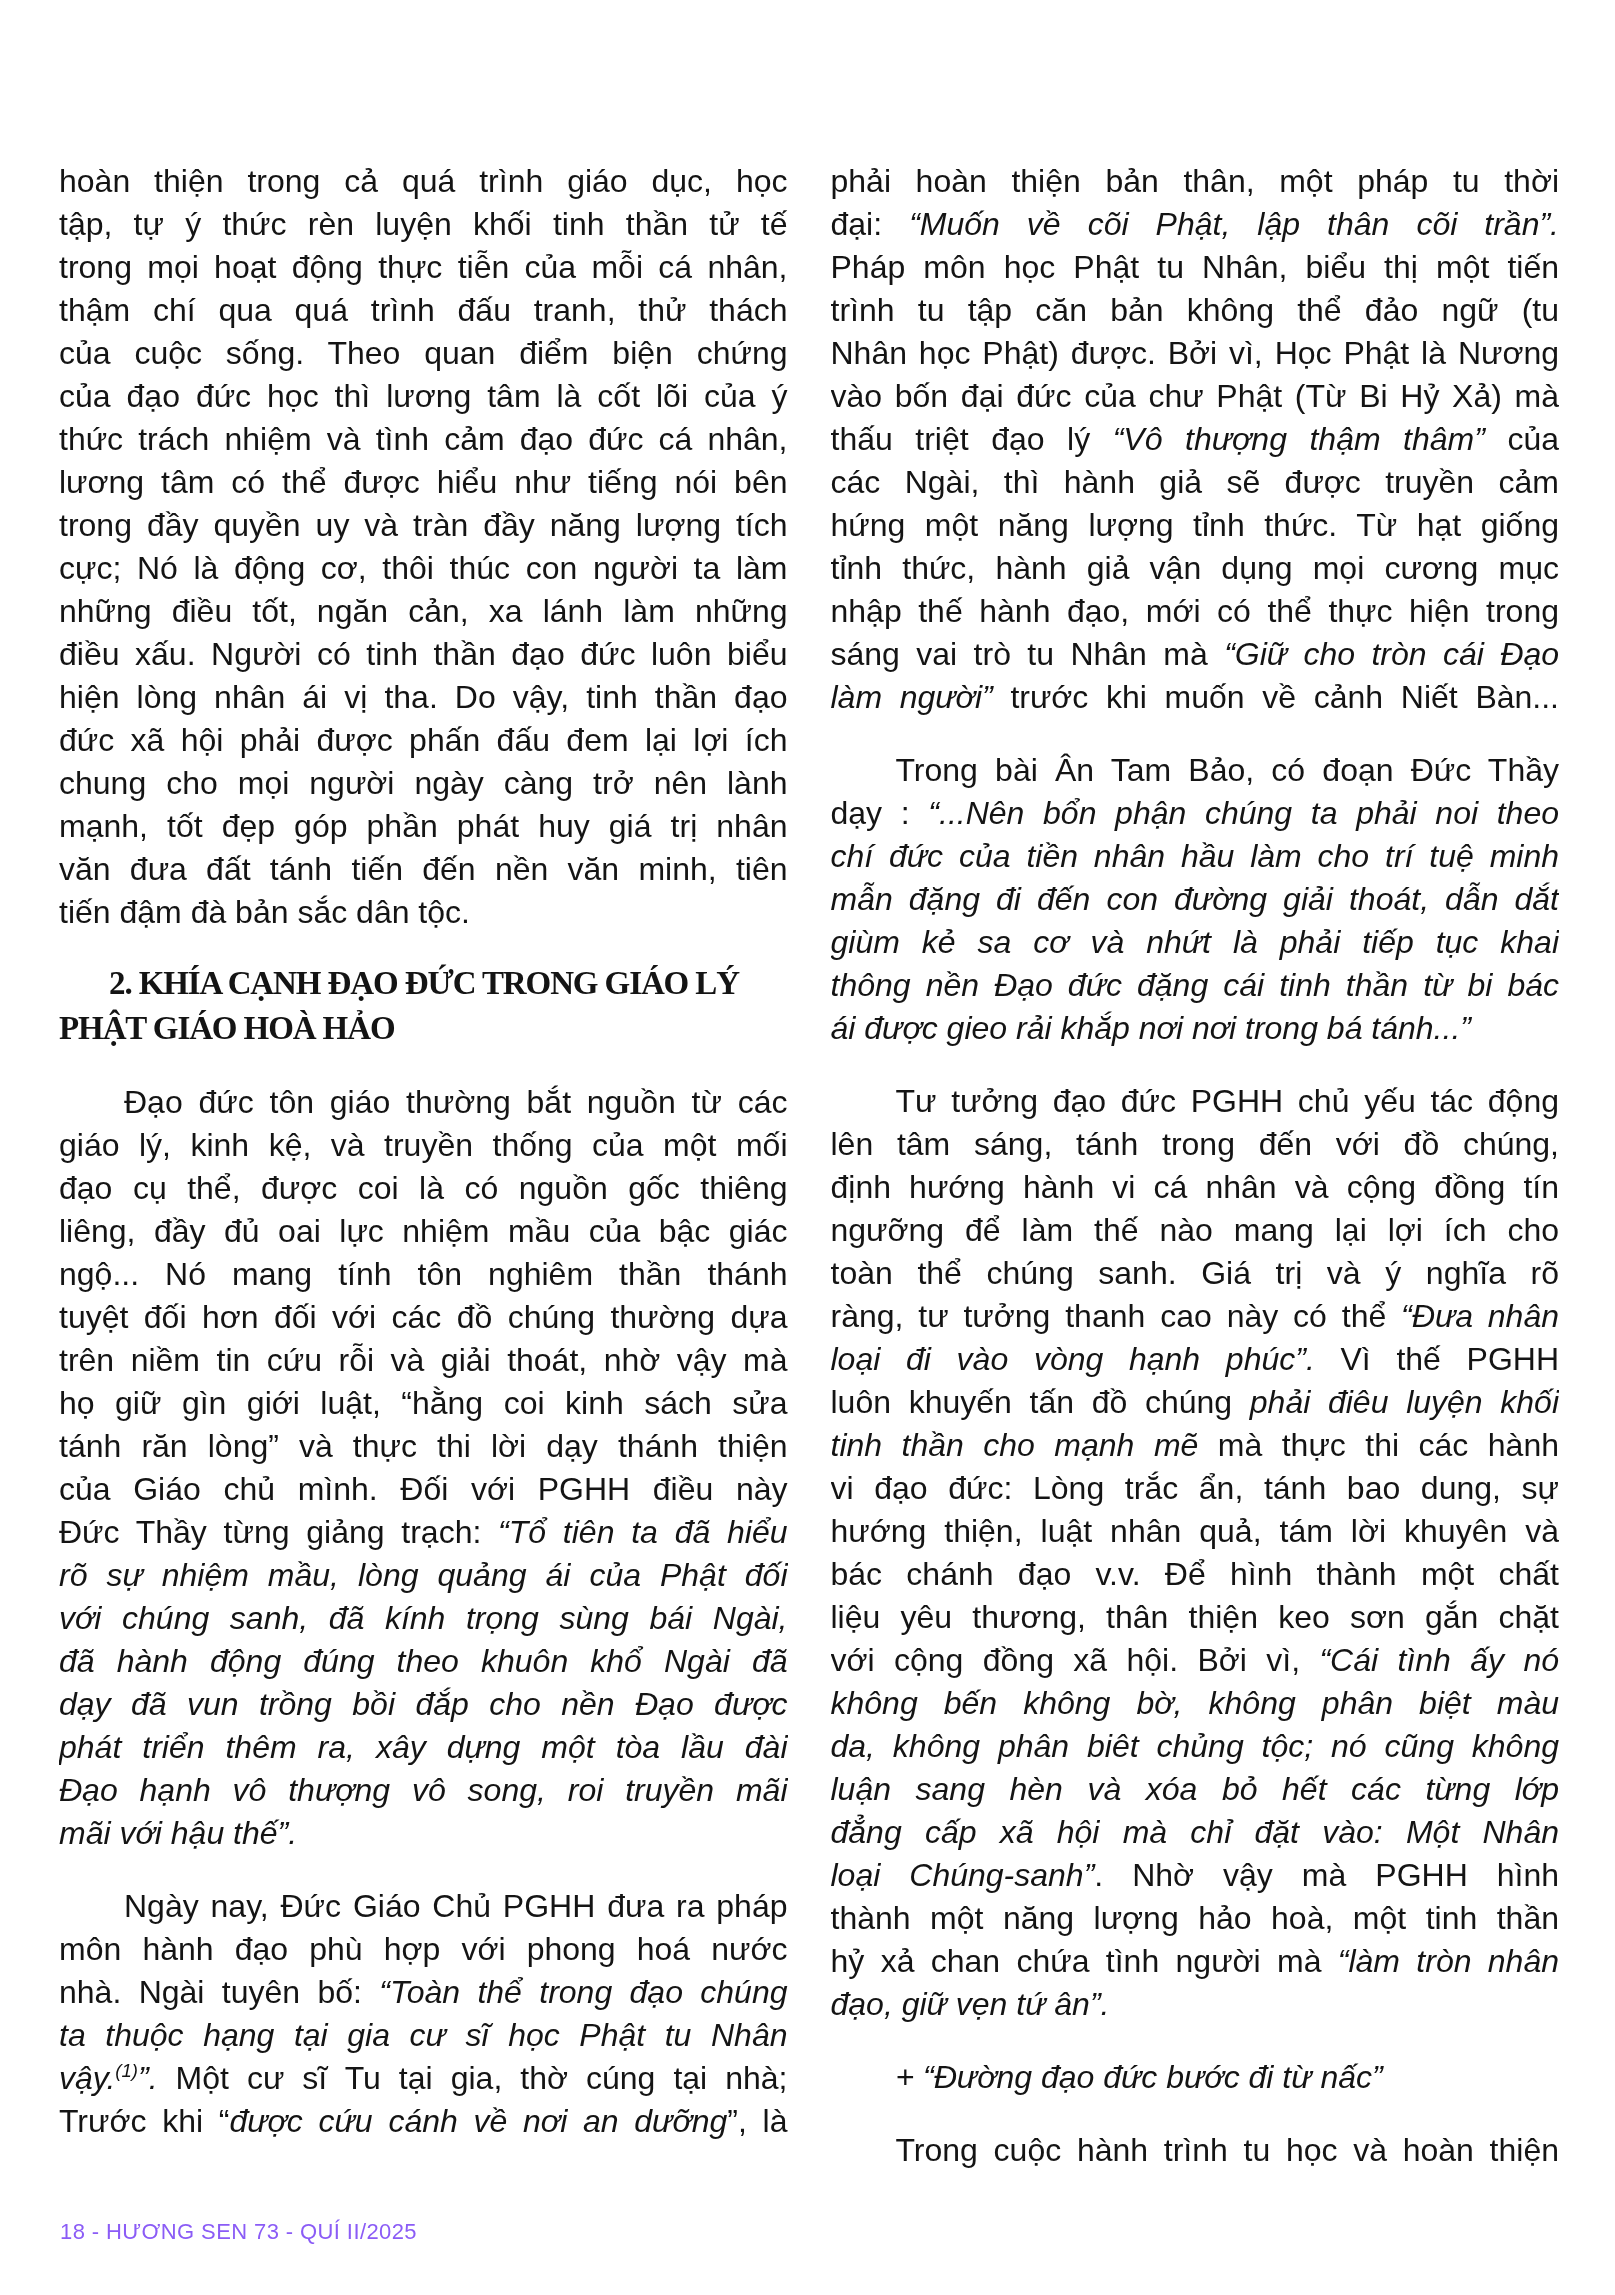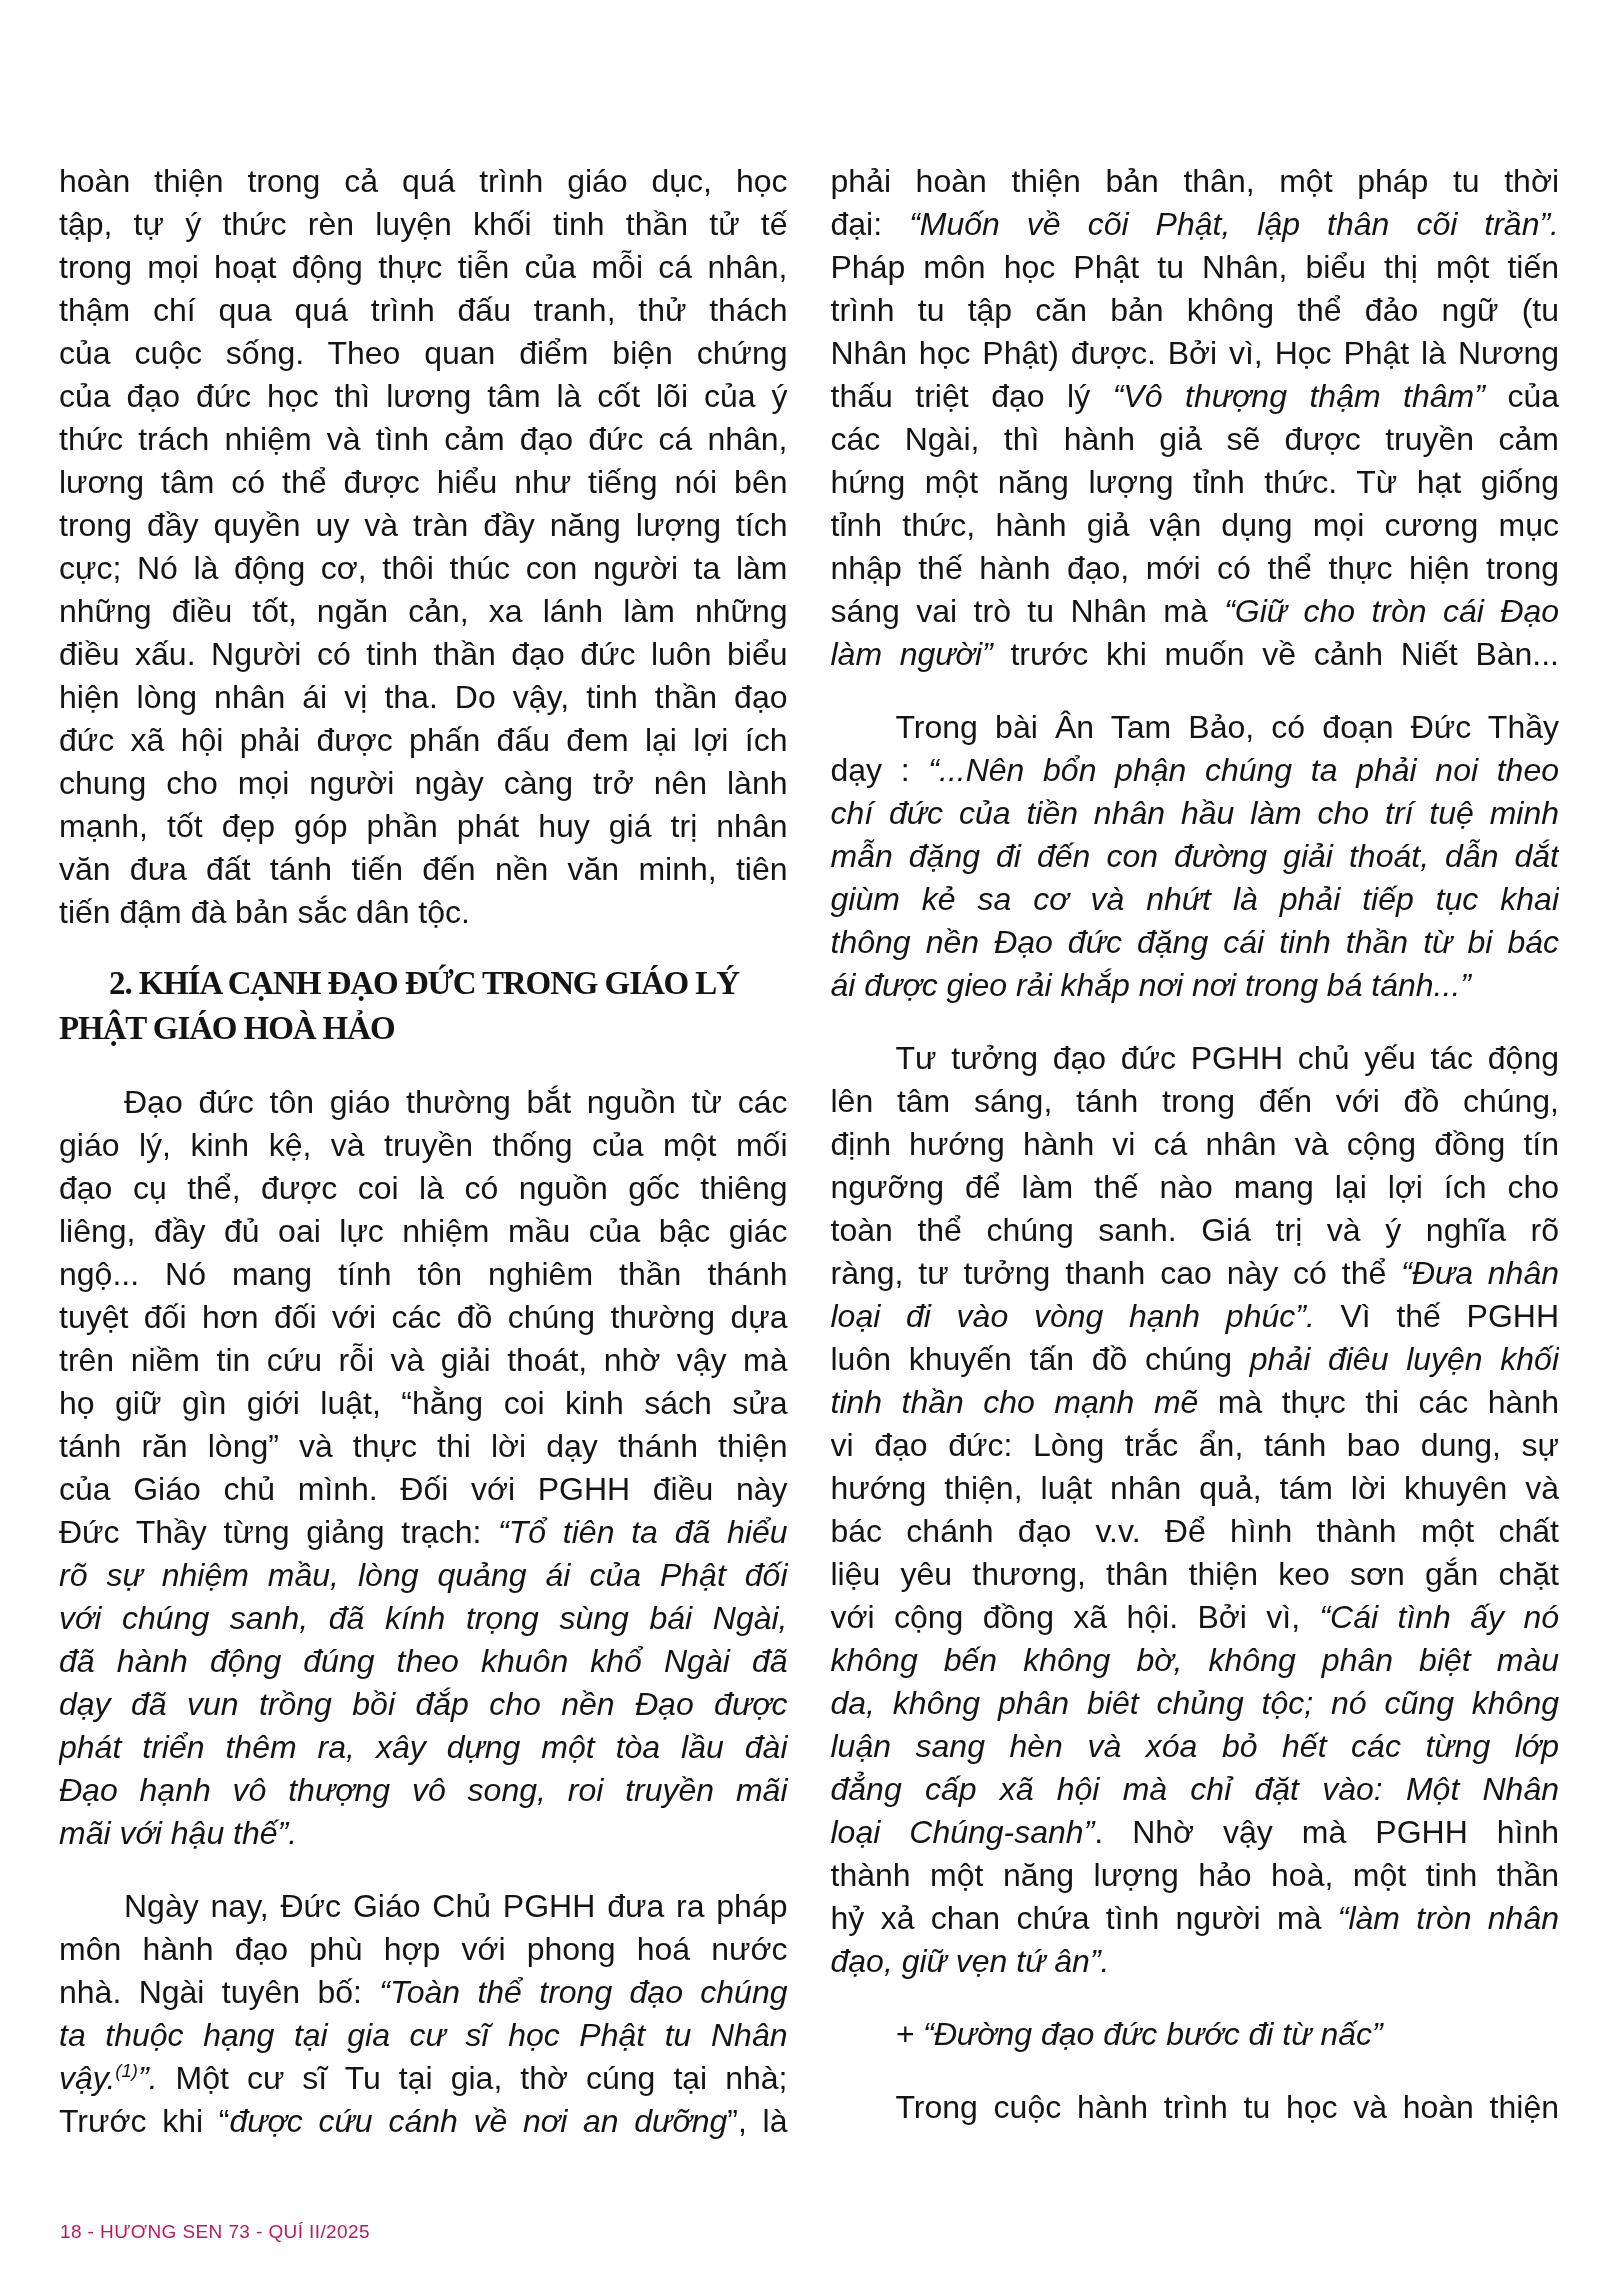--- a/index.html
+++ b/index.html
@@ -43,24 +43,24 @@
   .it { font-style:italic; }
   .sup {
     font-style:italic;
     font-size:58%;
     vertical-align:super;
     line-height:0;
   }
   .footer {
     position:absolute;
     left:60px; top:2214px;
-    font-size:19px;
+    font-size:22px;
     line-height:36px;
     letter-spacing:0.4px;
-    color:#be185d;
+    color:#8b5cf6;
   }
 </style>
 </head>
 <body>
 
 <div class="page">
   <div class="columns">
     <div class="col">
         <div class="block para">
           <div class="line j"><span>hoàn thiện trong cả quá trình giáo dục, học</span></div>
@@ -115,20 +115,21 @@
           <div class="line j"><span>Trước khi “</span><span class="it">được cứu cánh về nơi an dưỡng</span><span>”, là</span></div>
         </div>
       </div>
     <div class="col">
         <div class="block para">
           <div class="line j"><span>phải hoàn thiện  bản thân, một pháp tu thời</span></div>
           <div class="line j"><span>đại: </span><span class="it">“Muốn về cõi Phật, lập thân cõi trần”.</span></div>
           <div class="line j"><span>Pháp môn học Phật  tu Nhân, biểu thị một tiến</span></div>
           <div class="line j"><span>trình tu tập căn bản không thể đảo ngữ (tu</span></div>
           <div class="line j"><span>Nhân học Phật) được. Bởi vì, Học Phật là Nương</span></div>
+          <div class="line j"><span>vào bốn đại đức của chư Phật (Từ Bi Hỷ Xả) mà</span></div>
           <div class="line j"><span>thấu triệt đạo lý </span><span class="it">“Vô thượng thậm thâm”</span><span> của</span></div>
           <div class="line j"><span>các Ngài, thì hành giả sẽ được truyền cảm</span></div>
           <div class="line j"><span>hứng một năng lượng tỉnh thức. Từ hạt giống</span></div>
           <div class="line j"><span>tỉnh thức, hành giả vận dụng mọi cương mục</span></div>
           <div class="line j"><span>nhập thế hành đạo, mới có thể thực hiện trong</span></div>
           <div class="line j"><span>sáng vai trò tu Nhân mà </span><span class="it">“Giữ cho tròn cái Đạo</span></div>
           <div class="line j"><span class="it">làm người”</span><span> trước khi muốn về cảnh Niết Bàn...</span></div>
         </div>
         <div class="block para">
           <div class="line j ind"><span>Trong bài Ân Tam Bảo, có đoạn Đức Thầy</span></div>

